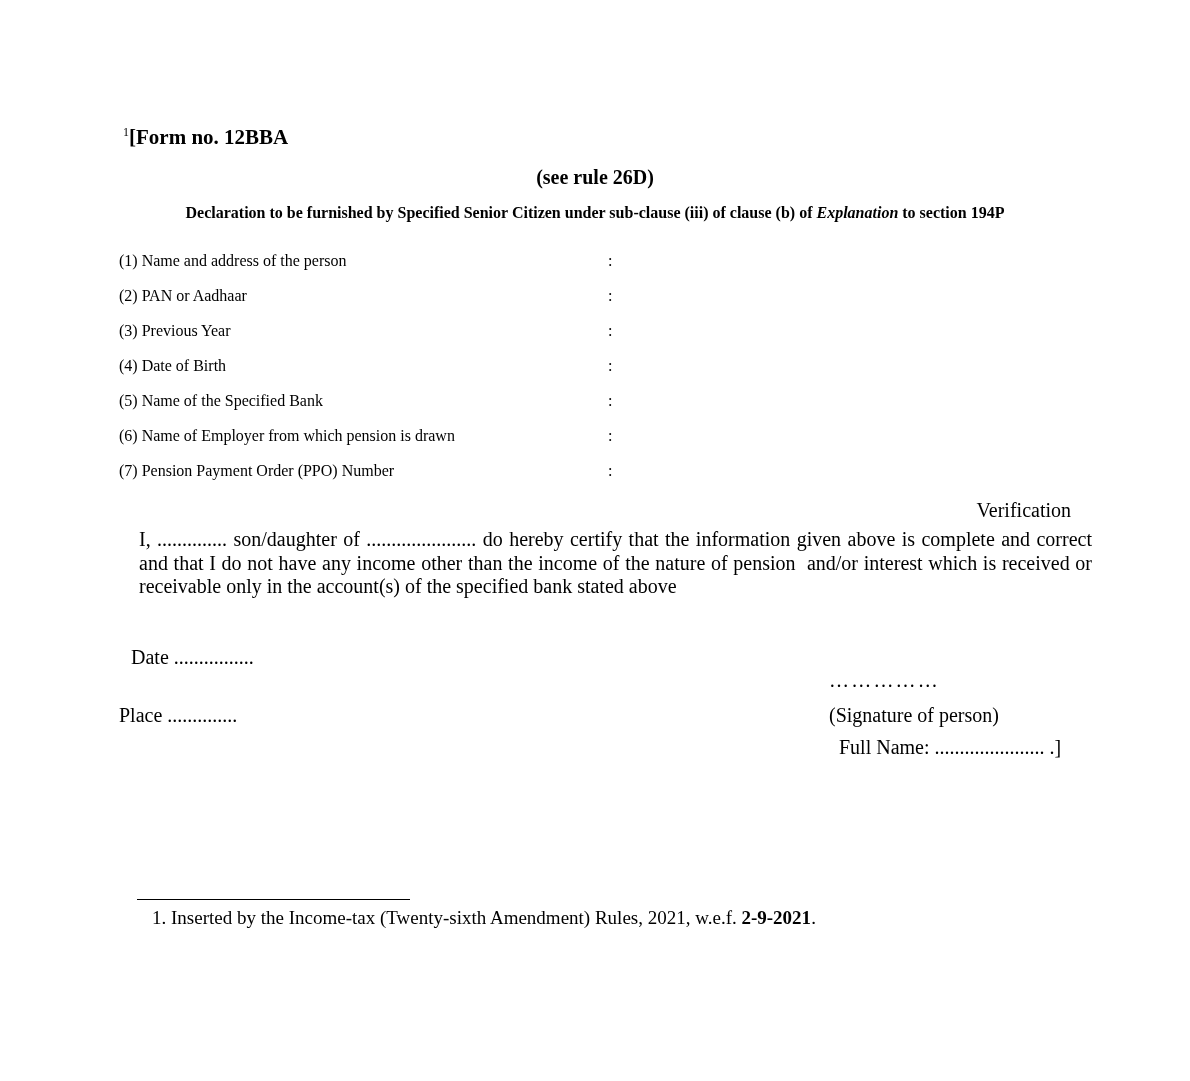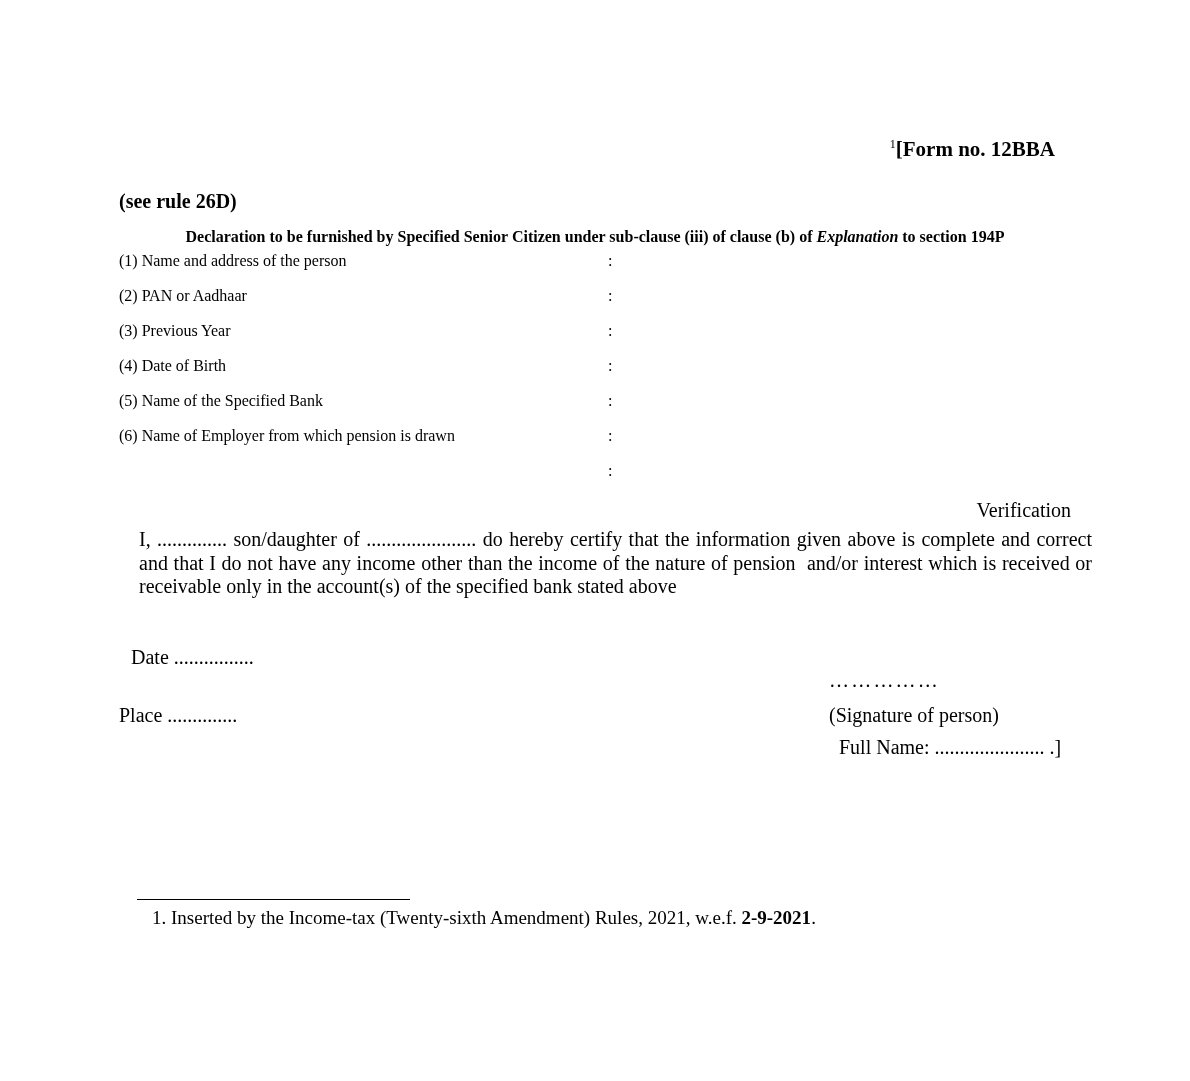--- a/index.html
+++ b/index.html
@@ -25,34 +25,34 @@
   }
 
   
   .title-block {
     position: absolute;
     left: 119px;
     top: 118px;
     width: 952px;
   }
   .form-title {
-    text-align: right;
+    text-align: left;
     font-weight: bold;
     font-size: 21px;
     line-height: 30px;
-    margin: 16px;
+    margin: 4px;
   }
   .form-title sup {
     font-size: 12px;
     font-weight: normal;
     vertical-align: super;
     line-height: 0;
   }
   .rule-ref {
-    text-align: left;
+    text-align: center;
     font-weight: bold;
     font-size: 20px;
     line-height: 30px;
     margin: 0;
     padding-top: 6px;
   }
   .declaration-head {
     text-align: center;
     font-weight: bold;
     font-size: 16px;
@@ -193,20 +193,21 @@
     </div>
     <div class="field-row">
       <span class="field-label">(5) Name of the Specified Bank</span>
       <span class="field-colon">:</span>
     </div>
     <div class="field-row">
       <span class="field-label">(6) Name of Employer from which pension is drawn</span>
       <span class="field-colon">:</span>
     </div>
     <div class="field-row">
+      <span class="field-label">(7) Pension Payment Order (PPO) Number</span>
       <span class="field-colon">:</span>
     </div>
   </div>
 
   <div class="verification-head">Verification</div>
   <div class="verification-body">I, .............. son/daughter of ...................... do hereby certify that the information given above is complete and correct and that I do not have any income other than the income of the nature of pension  and/or interest which is received or receivable only in the account(s) of the specified bank stated above</div>
 
   <div class="datePlace">
     <div class="dateline">Date ................</div>
     <div class="placeline">Place ..............</div>

